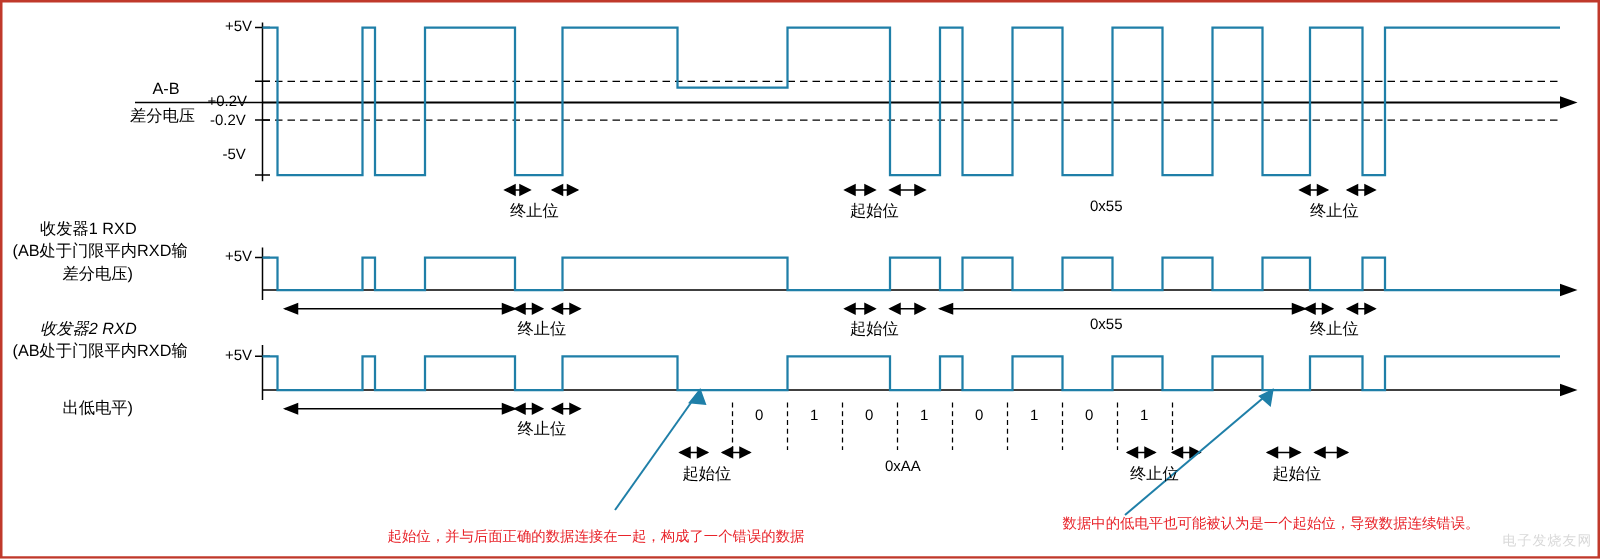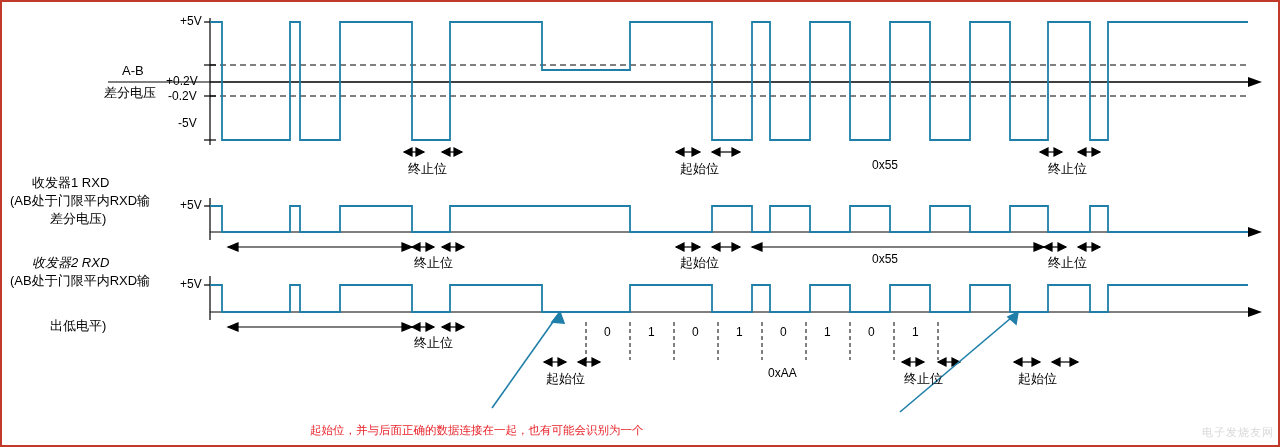--- a/index.html
+++ b/index.html
@@ -198,29 +198,30 @@
   <div class="lbl" style="left:872px;top:158px;">0x55</div>
   <div class="lbl cn" style="left:1048px;top:160px;">终止位</div>
 
   <div class="lbl cn" style="left:414px;top:254px;">终止位</div>
   <div class="lbl cn" style="left:680px;top:254px;">起始位</div>
   <div class="lbl" style="left:872px;top:252px;">0x55</div>
   <div class="lbl cn" style="left:1048px;top:254px;">终止位</div>
 
   <div class="lbl cn" style="left:414px;top:334px;">终止位</div>
   <div class="lbl cn" style="left:546px;top:370px;">起始位</div>
-  <div class="lbl" style="left:768px;top:366px;">0xAA</div>
+  <div class="lbl" style="left:708px;top:366px;">0xAA</div>
   <div class="lbl cn" style="left:904px;top:370px;">终止位</div>
   <div class="lbl cn" style="left:1018px;top:370px;">起始位</div>
 
   <div class="lbl" style="left:604px;top:325px;">0</div>
   <div class="lbl" style="left:648px;top:325px;">1</div>
   <div class="lbl" style="left:692px;top:325px;">0</div>
   <div class="lbl" style="left:736px;top:325px;">1</div>
   <div class="lbl" style="left:780px;top:325px;">0</div>
   <div class="lbl" style="left:824px;top:325px;">1</div>
   <div class="lbl" style="left:868px;top:325px;">0</div>
   <div class="lbl" style="left:912px;top:325px;">1</div>
 
-  <div class="lbl red" style="left:310px;top:423px;">起始位，并与后面正确的数据连接在一起，也有可能会识别为一个</div>
+  <div class="lbl red" style="left:310px;top:423px;">起始位，并与后面正确的数据连接在一起，构成了一个错误的数据</div>
+  <div class="lbl red" style="left:850px;top:412px;">数据中的低电平也可能被认为是一个起始位，导致数据连续错误。</div>
 
   <div class="wm">电子发烧友网</div>
 </div>
 
 </body></html>

